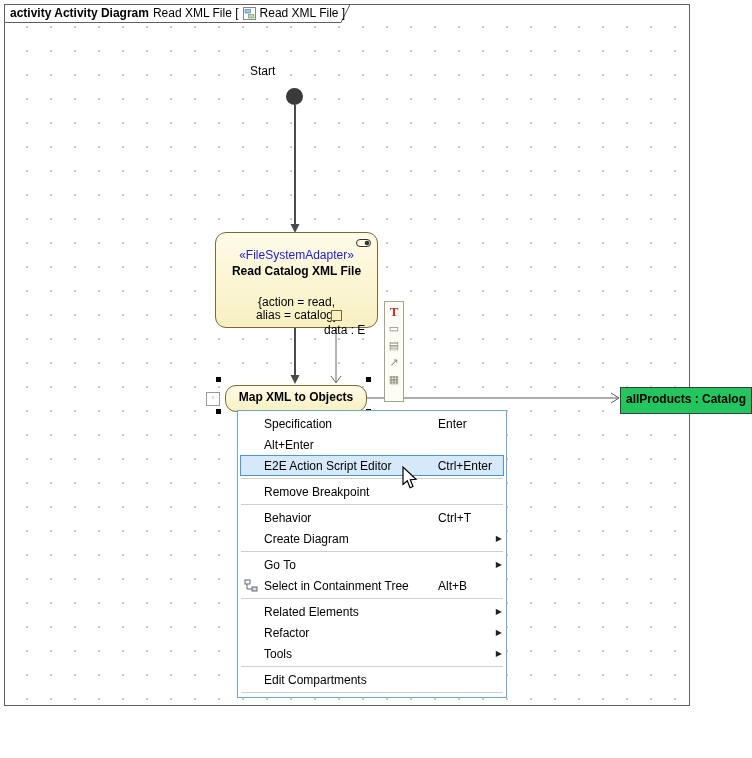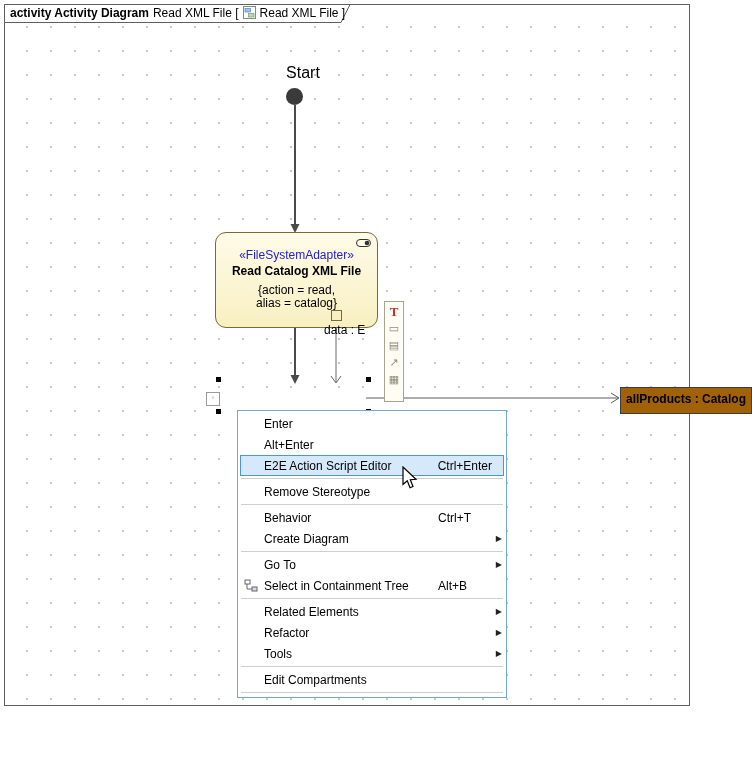--- a/index.html
+++ b/index.html
@@ -7,49 +7,49 @@
        font-family:"Liberation Sans",sans-serif;color:#000}
   #stage{position:relative;width:752px;height:758px}
   .abs{position:absolute}
 
   
   #frame{left:4px;top:4px;width:684px;height:700px;border:1px solid #5f5f5f;
          background-image:radial-gradient(circle,#c9c9c9 1px,transparent 1.4px);
          background-size:24px 24px;background-position:10px 10px;z-index:0}
   #overlay{left:0;top:0;z-index:1;pointer-events:none}
   #frame-title{left:10px;top:6px;z-index:2;font-size:12px;white-space:nowrap;
-               display:flex;align-items:flex-start;gap:4px}
+               display:flex;align-items:center;gap:4px}
   #frame-title .bold{font-weight:bold}
 
   
-  #start-label{left:275px;top:64px;width:56px;text-align:center;font-size:16px;z-index:2}
+  #start-label{left:250px;top:64px;width:56px;text-align:left;font-size:12px;z-index:2}
   #start-node{left:286px;top:88px;width:17px;height:17px;border-radius:50%;
               background:#3a3a3a;z-index:2}
   .action-node{border:1px solid #7a6a33;border-radius:11px;z-index:2;text-align:center;
                background:linear-gradient(180deg,#fefbe8 0%,#f8f0c2 100%)}
   #read-node{left:215px;top:232px;width:161px;height:78px;padding-top:16px}
   #read-node .st{color:#2222cc;font-size:12px;line-height:13px}
   #read-node .nm{font-weight:bold;font-size:12px;line-height:14px;margin-top:2px}
   #read-node .tg{font-size:12px;line-height:13px}
-  #read-node .tg.first{margin-top:6px}
+  #read-node .tg.first{margin-top:18px}
   #adapter-icon{position:absolute;right:4px;top:5px}
 
   #out-pin{left:331px;top:310px;width:9px;height:9px;background:#f8f0c2;
            border:1px solid #7a6a33;z-index:2}
   #pin-label{left:324px;top:323px;font-size:12px;z-index:2;white-space:nowrap}
 
   #map-node{left:225px;top:385px;width:140px;height:25px;font-weight:bold;font-size:12px;
             line-height:23px}
   .handle{width:5px;height:5px;background:#000;z-index:2}
   #h-tl{left:216px;top:377px}#h-tr{left:366px;top:377px}
   #h-bl{left:216px;top:409px}#h-br{left:366px;top:409px}
   #side-btn{left:206px;top:392px;width:12px;height:12px;border:1px solid #9a9a9a;
             background:#fff;z-index:2;font-size:8px;line-height:10px;text-align:center;color:#888}
 
-  #obj-node{left:620px;top:387px;width:130px;height:25px;background:#a16207;
+  #obj-node{left:620px;top:387px;width:130px;height:25px;background:#22c55e;
             border:1px solid #3c3c3c;z-index:2;font-weight:bold;font-size:12px;
             text-align:center;line-height:23px}
 
   
   #manip-bar{left:384px;top:301px;width:18px;height:95px;background:#fdfdf5;
              border:1px solid #a6a690;z-index:3;display:flex;flex-direction:column;
              align-items:center;padding:2px 0;gap:2px}
   .manip-icon{width:14px;height:15px;font-size:11px;line-height:15px;text-align:center;
               color:#8c8c7a;cursor:default}
   .manip-icon.t{color:#c03030;font-weight:bold;font-size:13px;
@@ -119,57 +119,59 @@
     <div class="tg">alias = catalog}</div>
     <svg id="adapter-icon" width="17" height="10">
       <rect x="0.5" y="1.5" width="14" height="7" rx="3.5" fill="none" stroke="#333"></rect>
       <circle cx="11" cy="5" r="2.3" fill="#333"></circle>
     </svg>
   </div>
 
   <div class="abs" id="out-pin"></div>
   <div class="abs" id="pin-label">data : E</div>
 
+  <div class="abs action-node" id="map-node">Map XML to Objects</div>
   <div class="abs handle" id="h-tl"></div>
   <div class="abs handle" id="h-tr"></div>
   <div class="abs handle" id="h-bl"></div>
   <div class="abs handle" id="h-br"></div>
   <div class="abs" id="side-btn">◦</div>
 
   <div class="abs" id="obj-node">allProducts : Catalog</div>
 
   <div class="abs" id="manip-bar">
     <div class="manip-icon t">T</div>
     <div class="manip-icon">▭</div>
     <div class="manip-icon">▤</div>
     <div class="manip-icon">↗</div>
     <div class="manip-icon">▦</div>
   </div>
 
   <div class="abs" id="ctx-menu">
     <div class="mrow">
       <span class="ic"></span>
+      <span class="lb">Specification</span>
       <span class="sc">Enter</span>
       <span class="ar"></span>
     </div>
     <div class="mrow">
       <span class="ic"></span>
       <span class="sc">Alt+Enter</span>
       <span class="ar"></span>
     </div>
     <div class="mrow hl">
       <span class="ic"></span>
       <span class="lb">E2E Action Script Editor</span>
       <span class="sc">Ctrl+Enter</span>
       <span class="ar"></span>
     </div>
     <div class="msep"></div>
     <div class="mrow">
       <span class="ic"></span>
-      <span class="lb">Remove Stereotype</span>
+      <span class="lb">Remove Breakpoint</span>
       <span class="sc"></span>
       <span class="ar"></span>
     </div>
     <div class="msep"></div>
     <div class="mrow">
       <span class="ic"></span>
       <span class="lb">Behavior</span>
       <span class="sc">Ctrl+T</span>
       <span class="ar"></span>
     </div>

